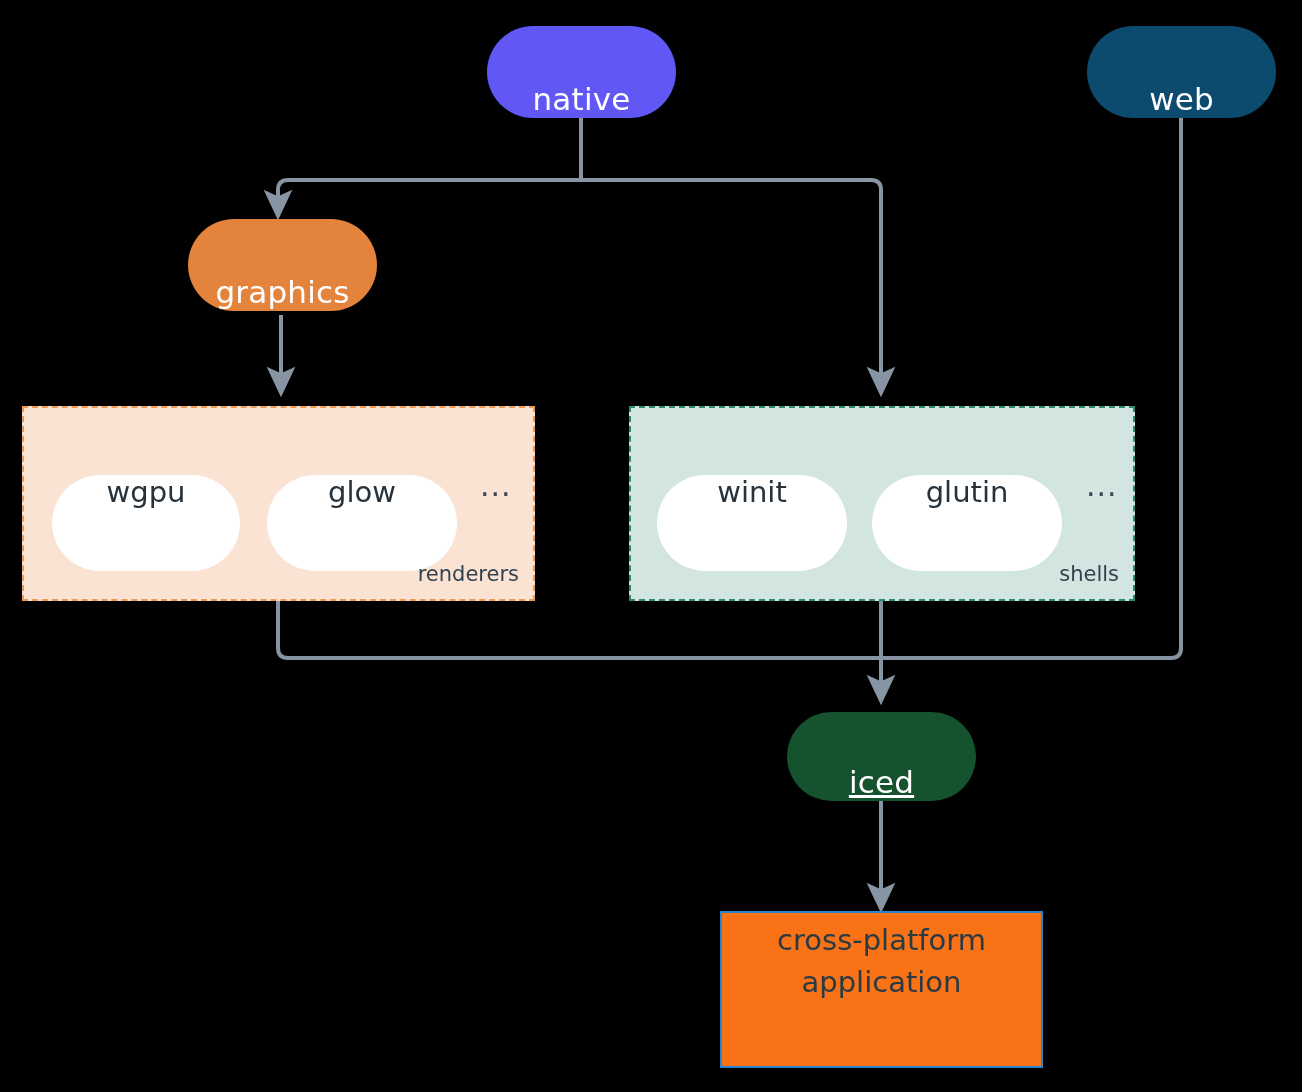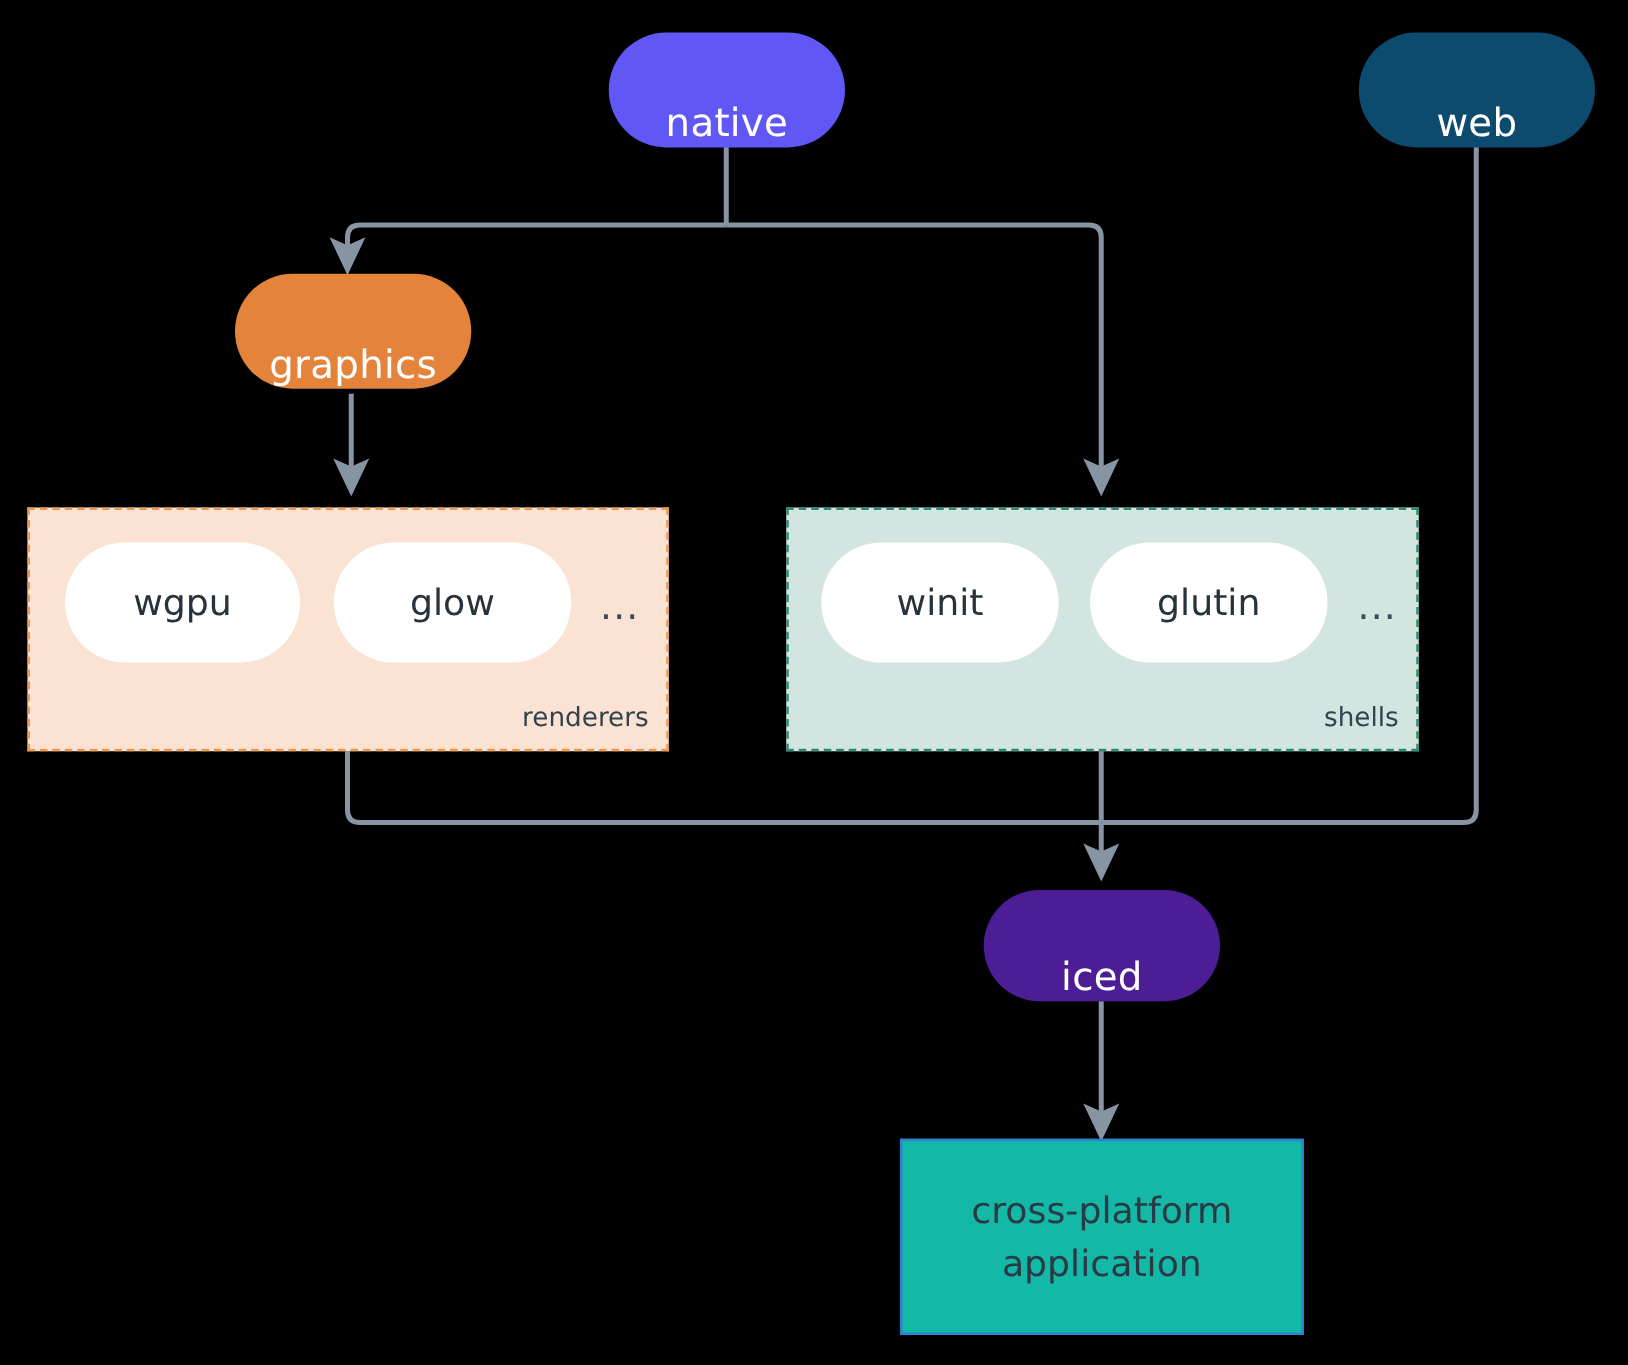--- a/index.html
+++ b/index.html
@@ -38,21 +38,21 @@
   
   .pill-node {
     border-radius: 999px;
     color: #ffffff;
     font-size: 31px;
     letter-spacing: 0.2px;
   }
   .node-native  { background: #6157F5; }
   .node-web     { background: #0c4a6e; }
   .node-graphics{ background: #E4843C; }
-  .node-iced    { background: #4c1d95; }
+  .node-iced    { background: #14532d; text-decoration: underline; }
 
   
   .group {
     position: absolute;
     box-sizing: border-box;
   }
   .group-renderers {
     background: #FBE3D4;
     border: 2px dashed #EE9A53;
   }
@@ -66,40 +66,40 @@
     color: #32424E;
     white-space: nowrap;
   }
   
   .leaf-pill {
     position: absolute;
     box-sizing: border-box;
     background: #FFFFFF;
     border-radius: 999px;
     display: flex;
-    align-items: center;
+    align-items: flex-start;
     justify-content: center;
     color: #26333D;
     font-size: 29px;
+    margin-top: 41px;
   }
   .ellipsis {
     position: absolute;
     color: #3B4A57;
     font-size: 30px;
     line-height: 1;
     letter-spacing: 1px;
   }
   
   .rect-node {
     position: absolute;
     box-sizing: border-box;
-    background: #14b8a6;
+    background: #f97316;
     border: 2px solid #2A84D2;
     display: flex;
-    align-items: center;
     justify-content: center;
     text-align: center;
     color: #2A3A45;
     font-size: 29px;
     line-height: 1.45;
     padding: 6px 14px;
   }
 </style>
 </head>
 <body>

